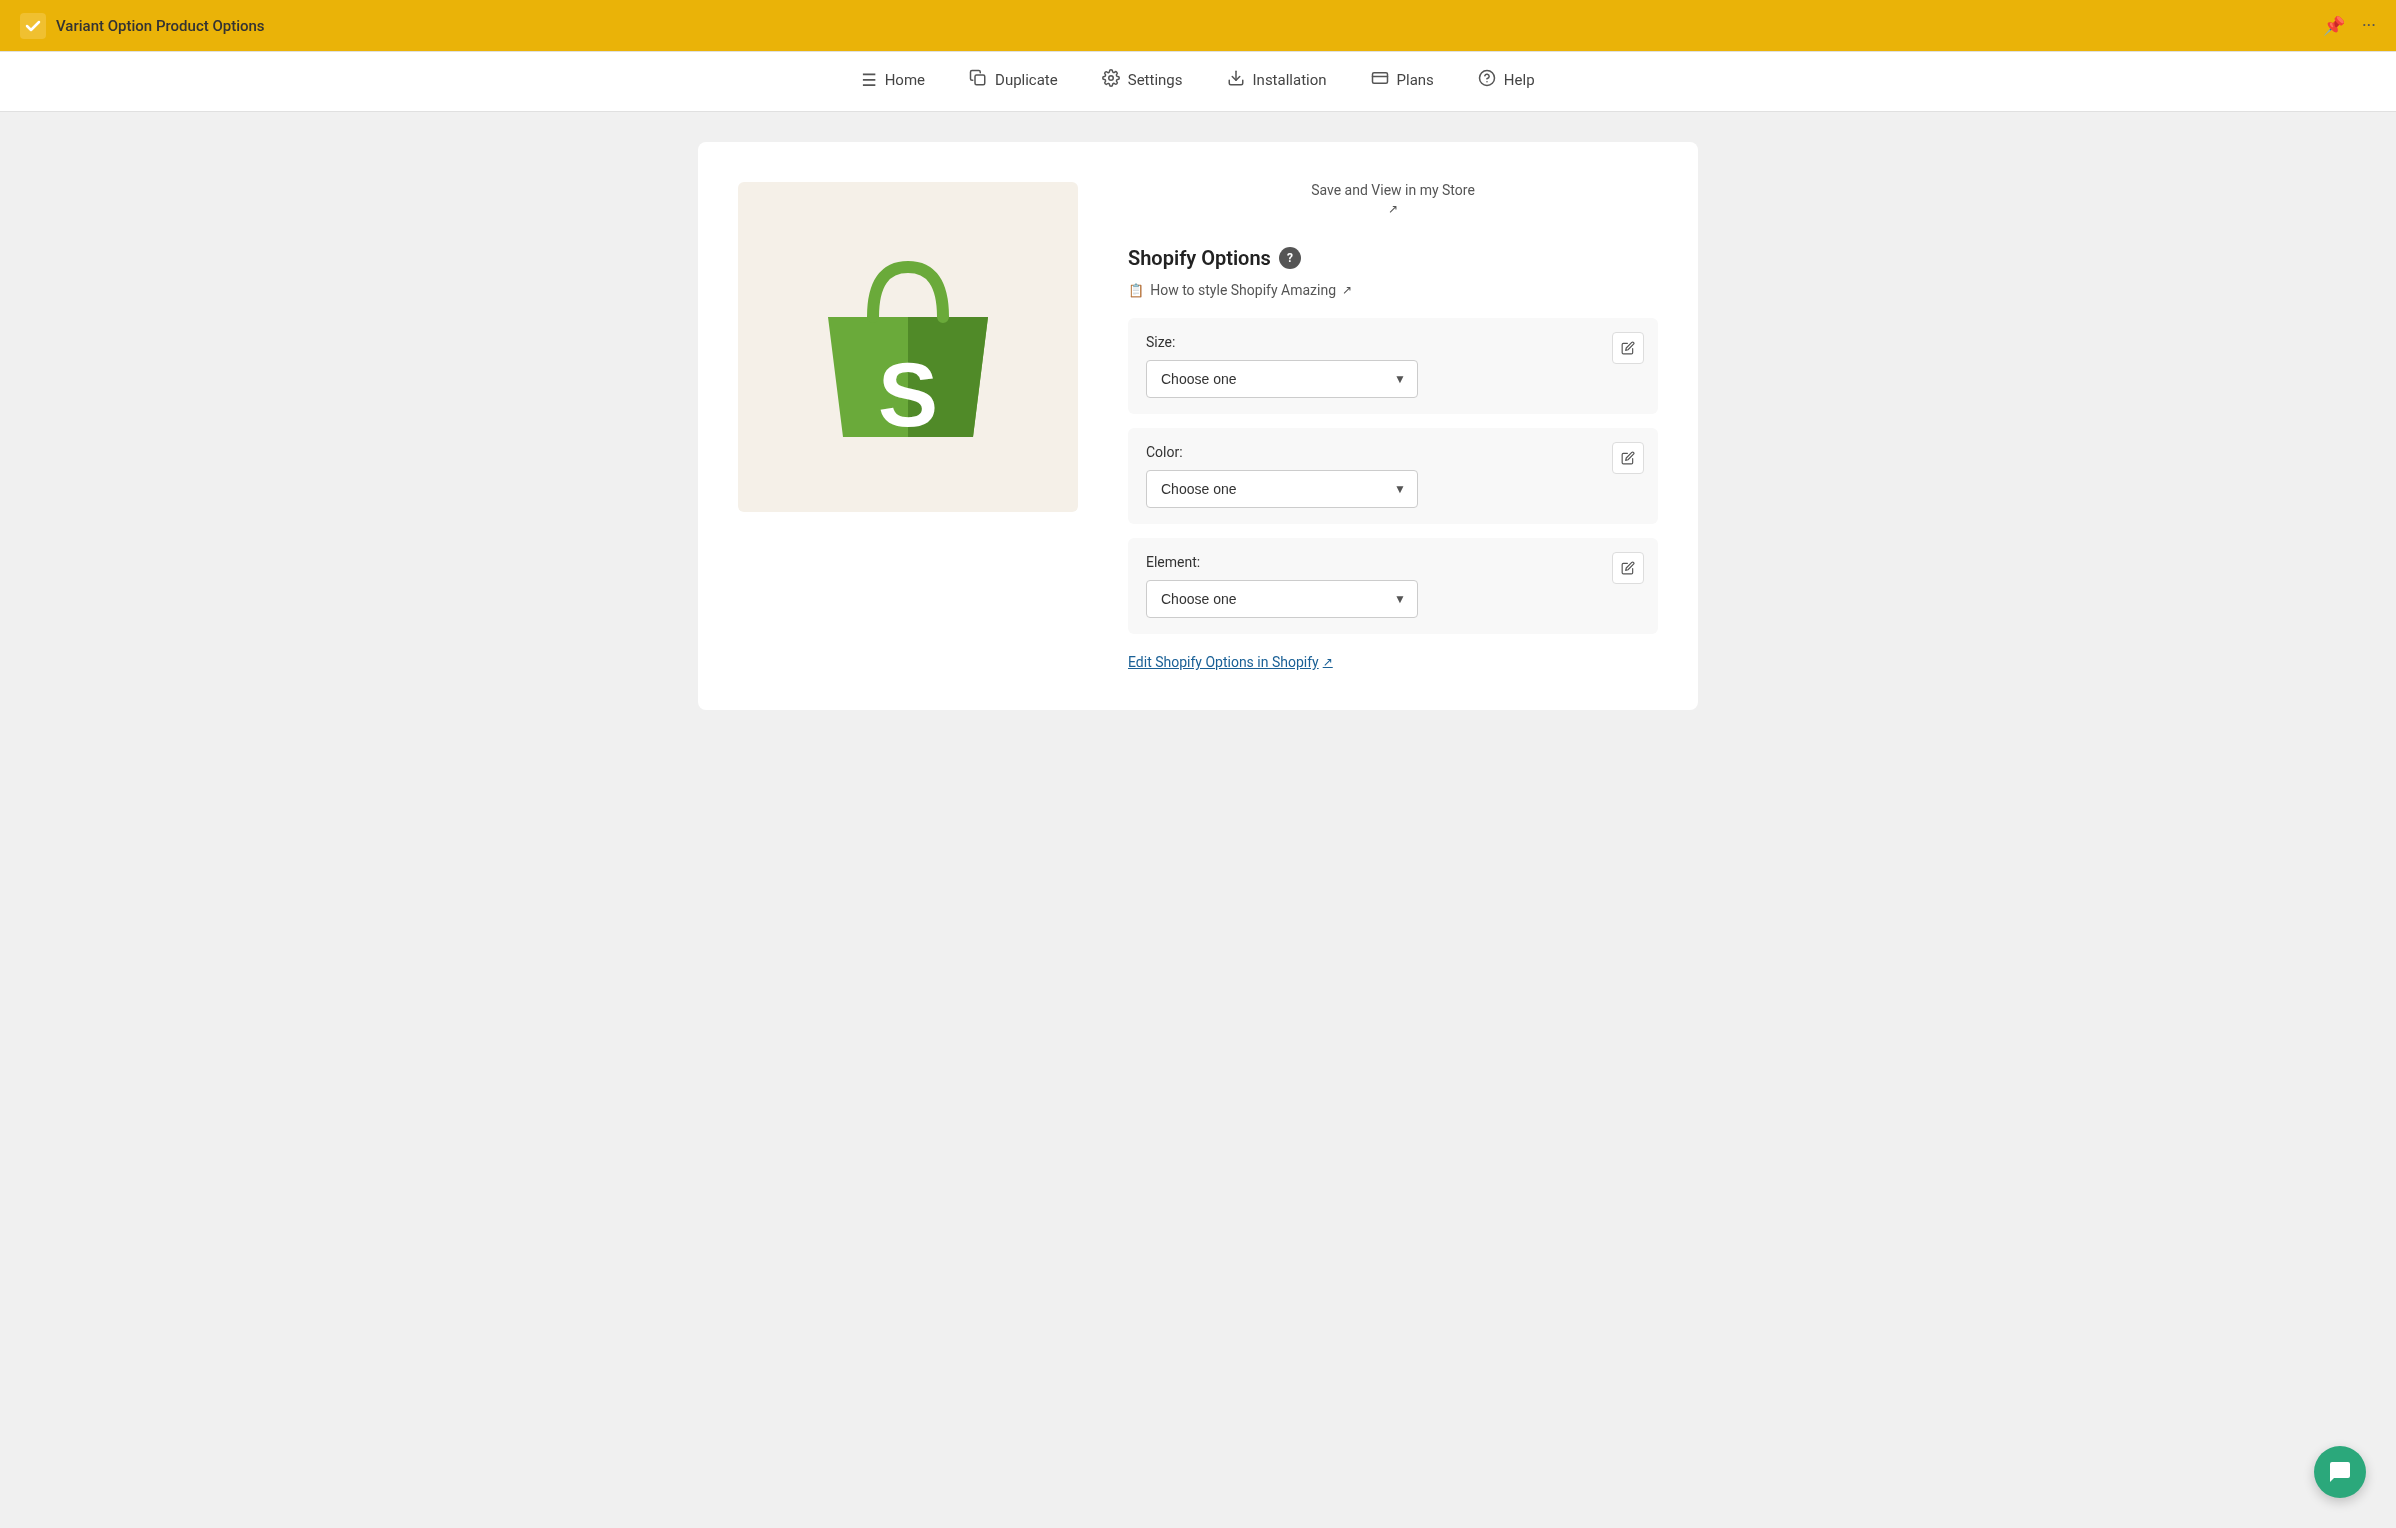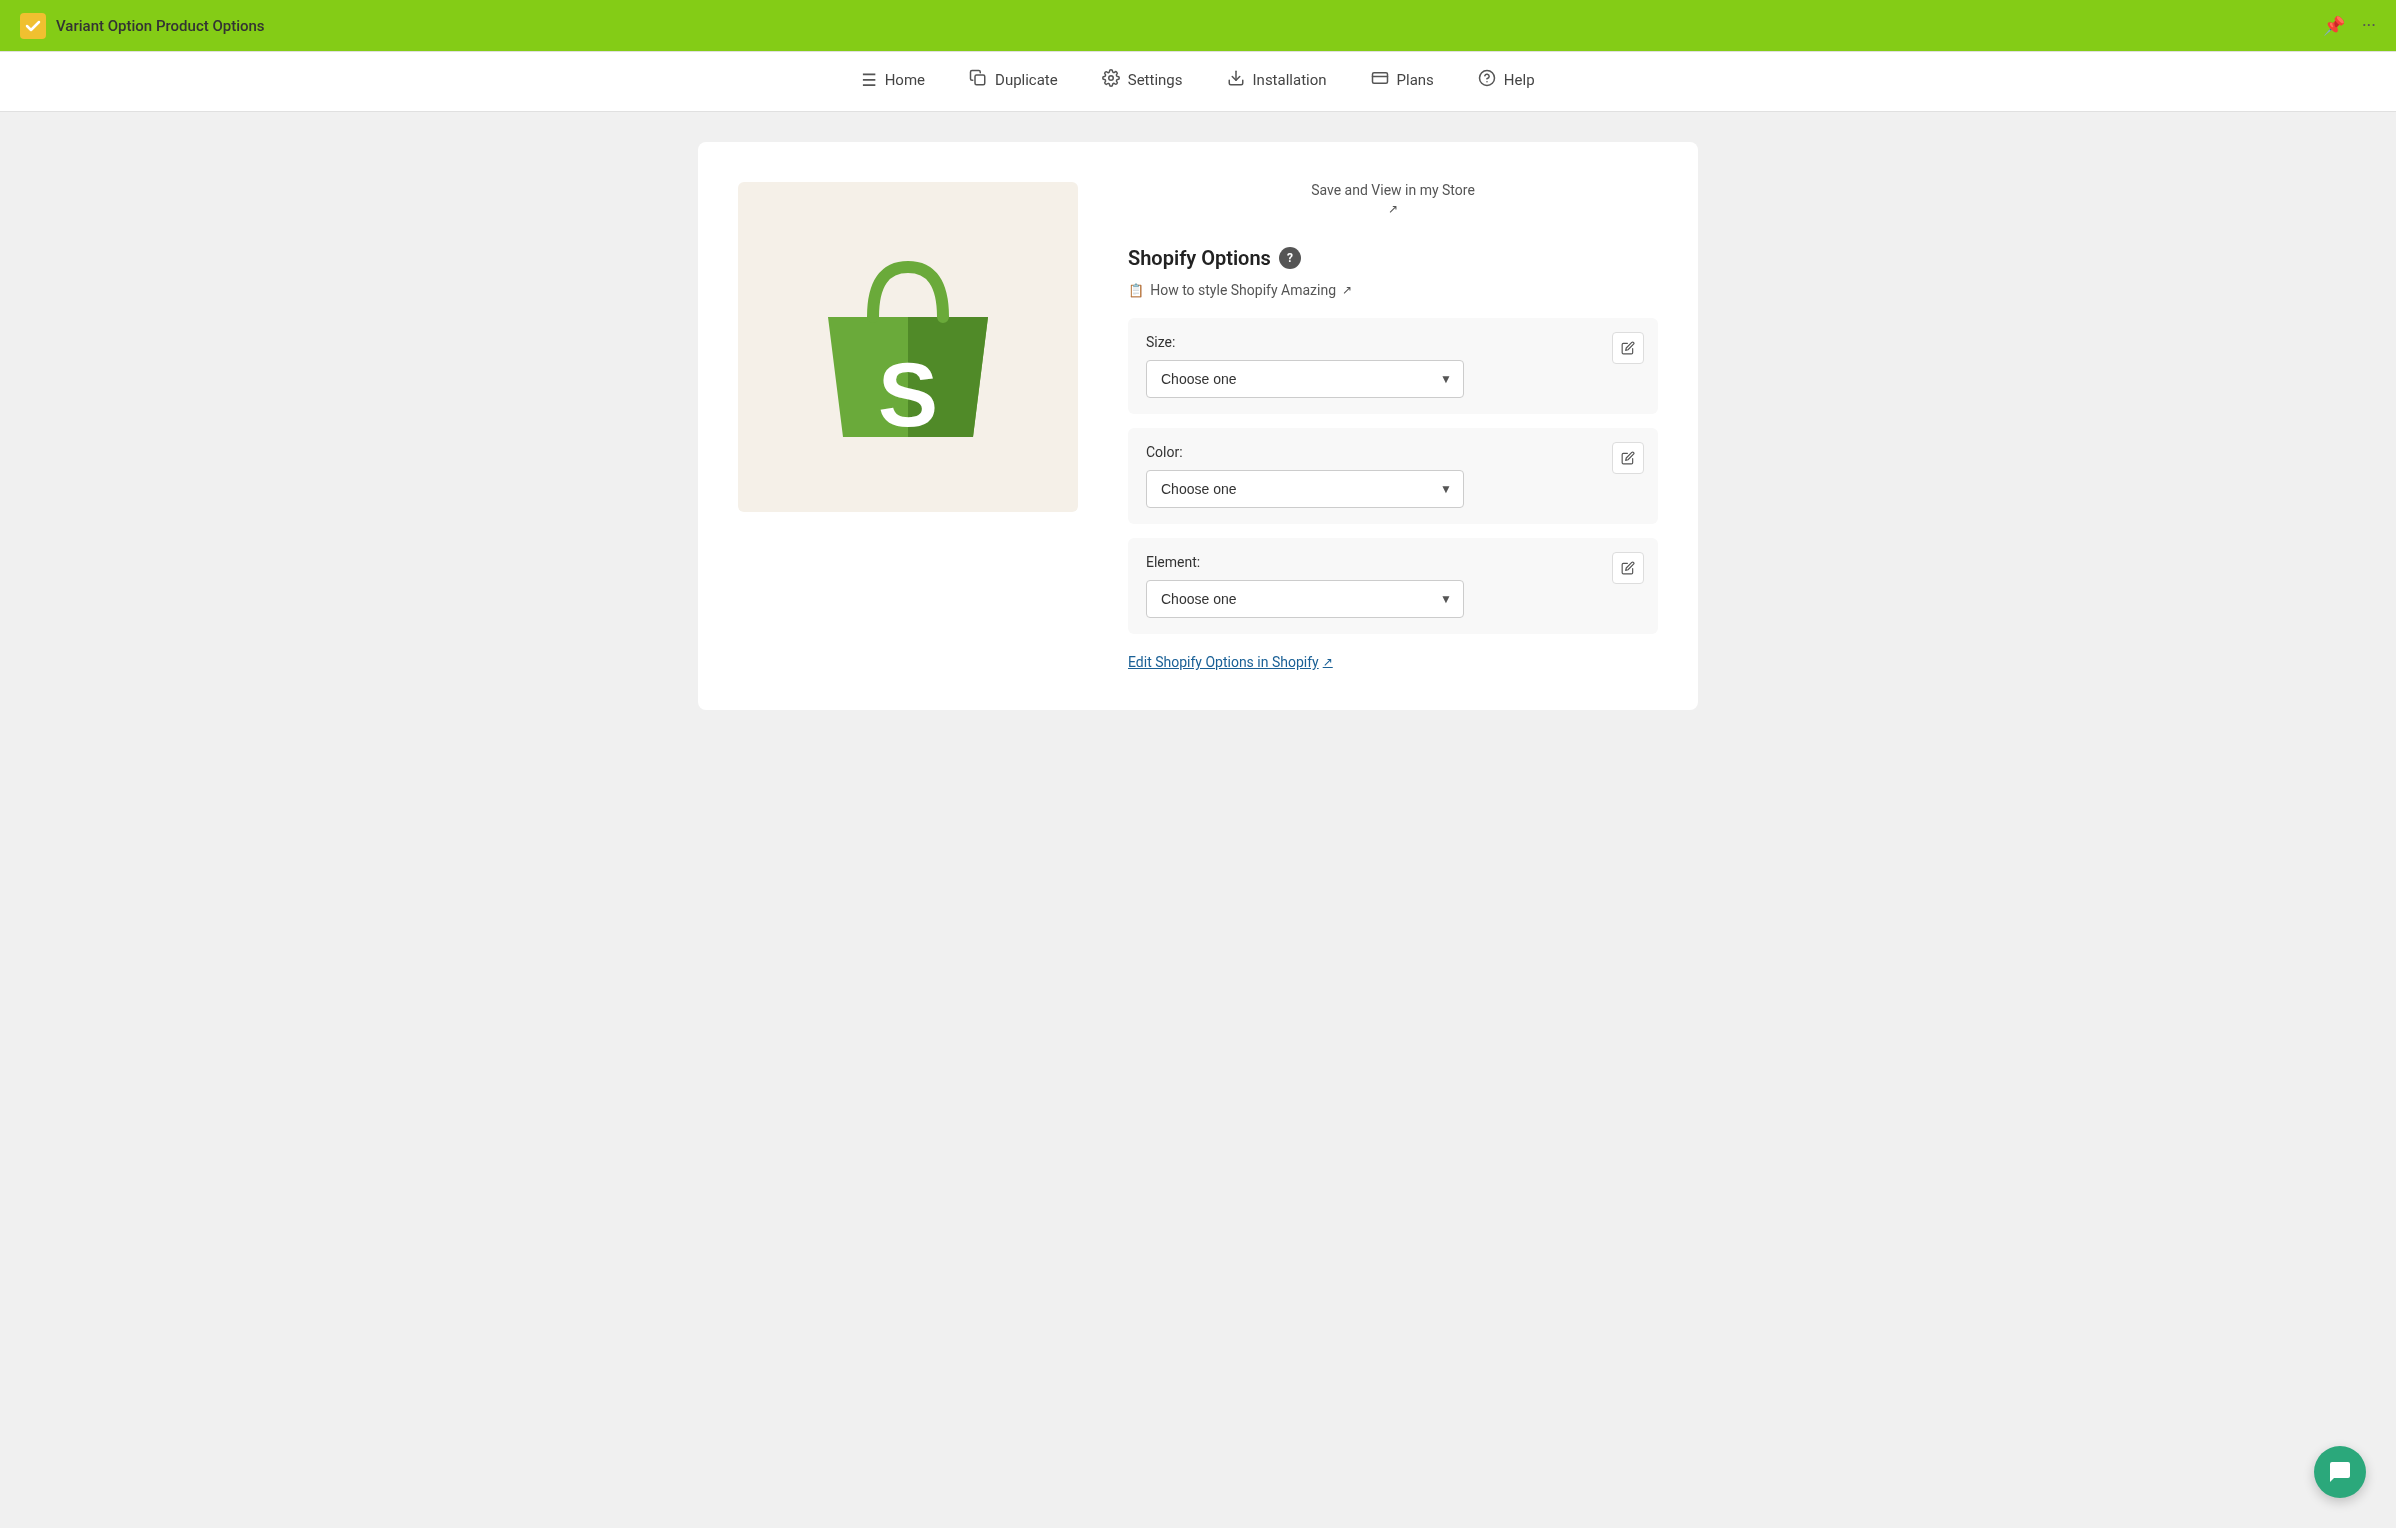--- a/index.html
+++ b/index.html
@@ -4,21 +4,21 @@
   <style>
     * { box-sizing: border-box; margin: 0; padding: 0; }
     body {
       font-family: -apple-system, BlinkMacSystemFont, 'Segoe UI', Roboto, sans-serif;
       background: #f0f0f0;
       min-height: 100vh;
     }
 
     
     .top-bar {
-      background: #84cc16;
+      background: #eab308;
       border-bottom: 1px solid #e0e0e0;
       display: flex;
       align-items: center;
       padding: 1px 20px;
       height: 52px;
       position: relative;
     }
     .top-bar-logo {
       display: flex;
       align-items: center;
@@ -196,21 +196,21 @@
       cursor: pointer;
       display: flex;
       align-items: center;
       justify-content: center;
       color: #555;
       font-size: 14px;
     }
 
     .select-wrapper {
       position: relative;
-      width: 318px;
+      width: 272px;
     }
     .option-select {
       width: 100%;
       padding: 10px 38px 10px 14px;
       border: 1px solid #ccc;
       border-radius: 4px;
       background: #fff;
       font-size: 14px;
       color: #333;
       appearance: none;

